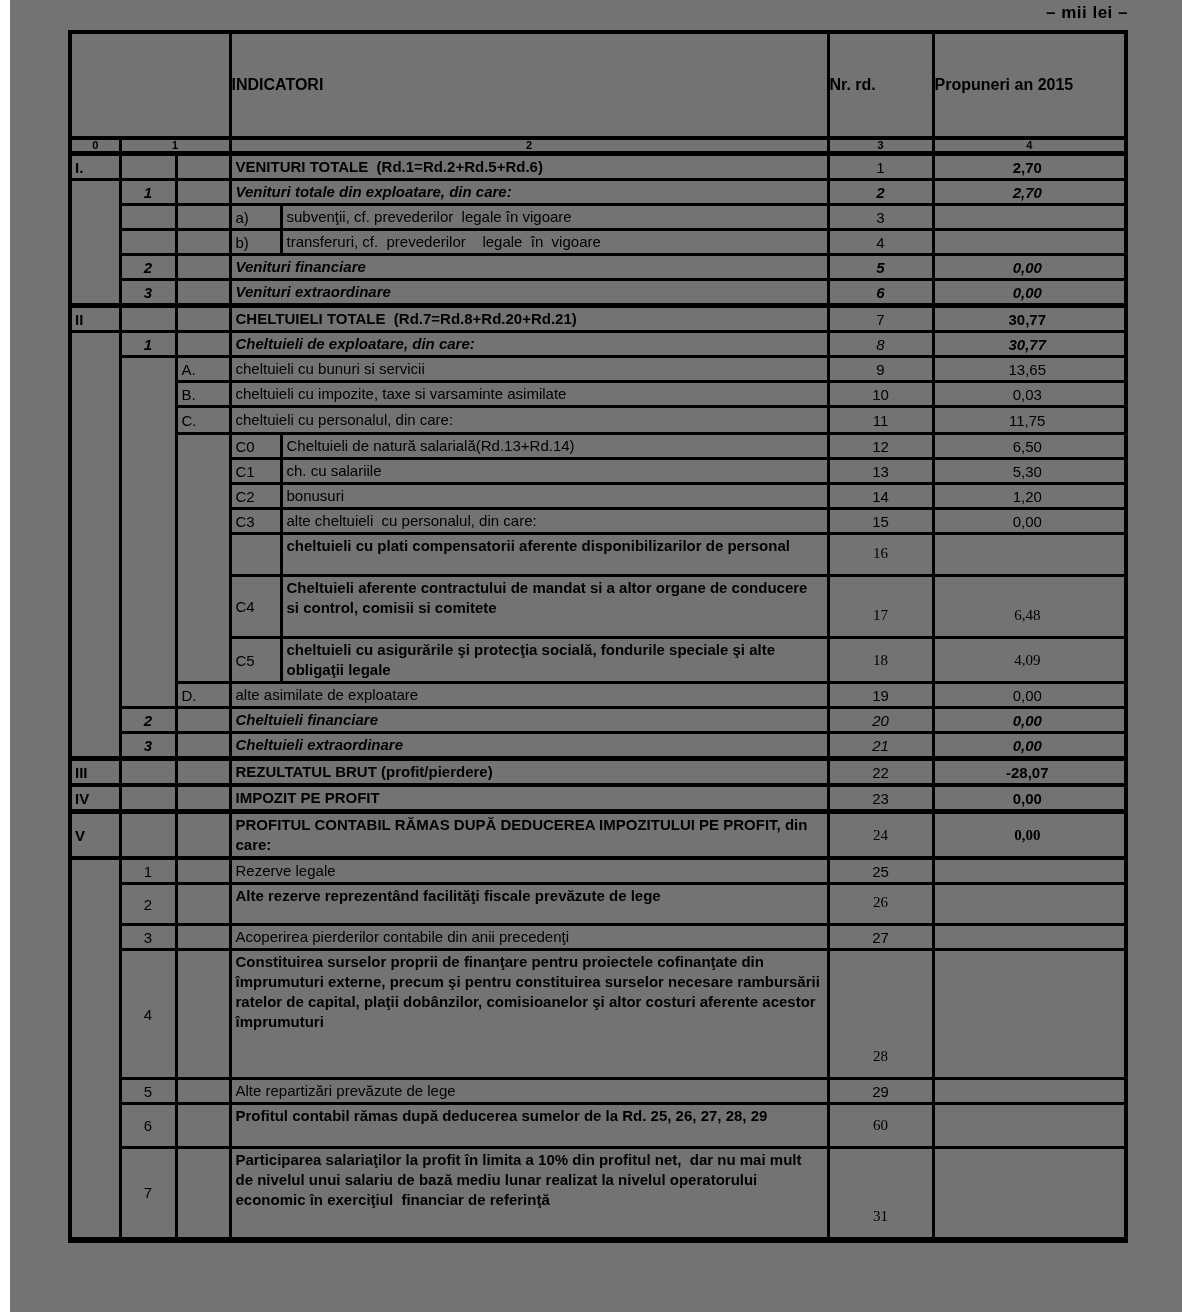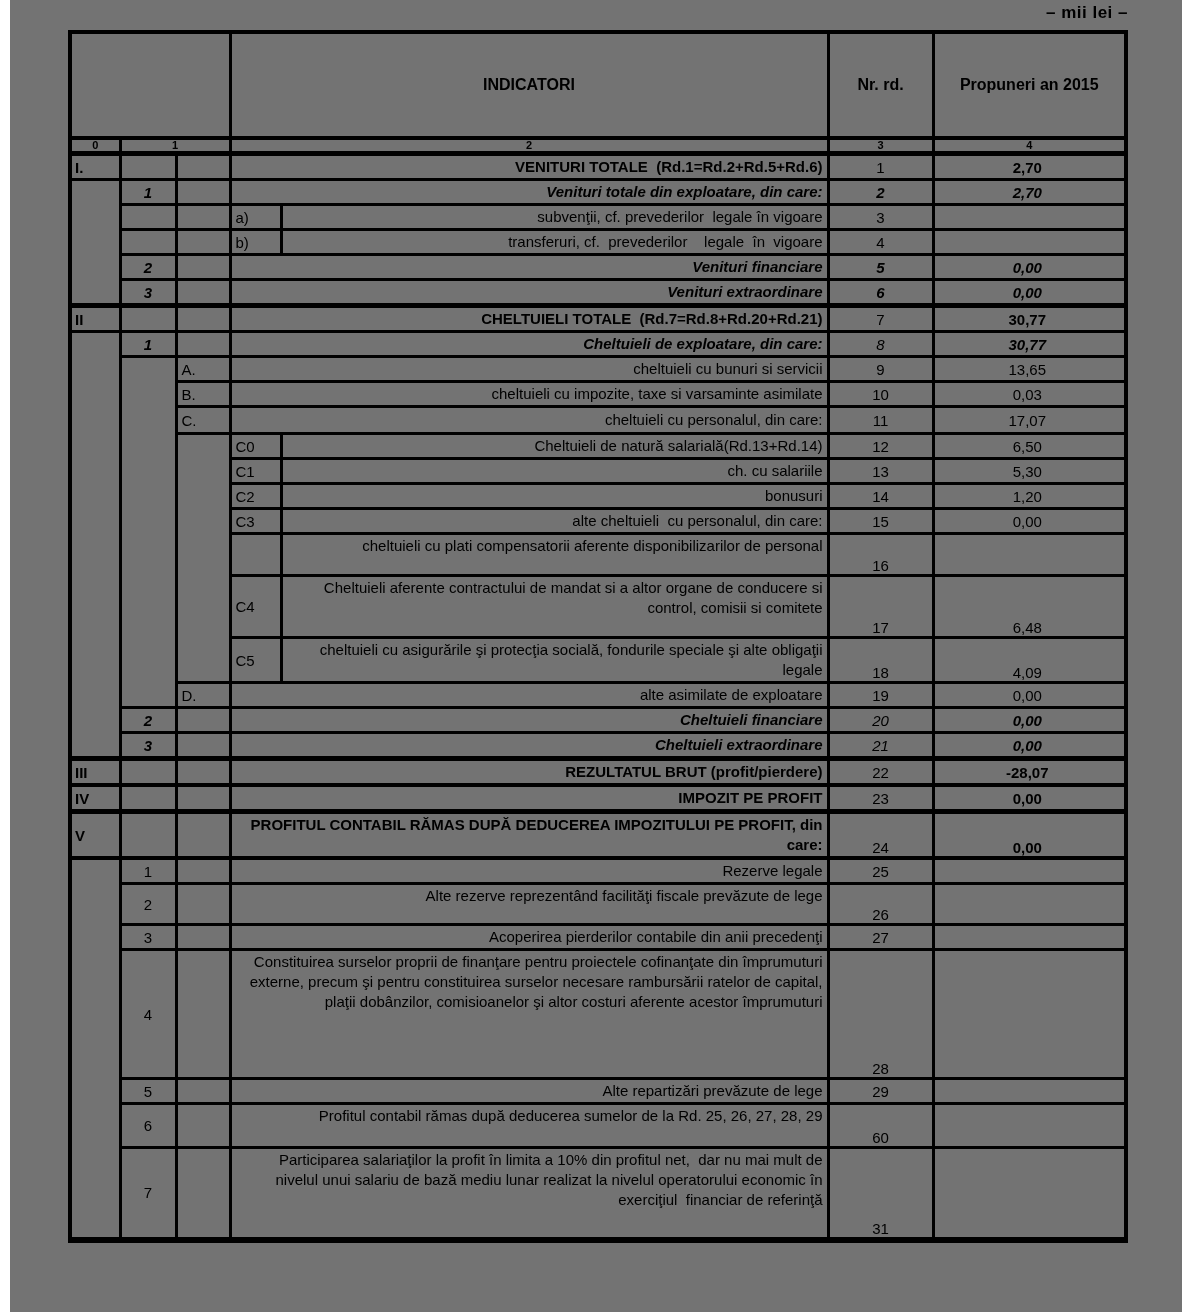--- a/index.html
+++ b/index.html
@@ -6,33 +6,33 @@
   .page{position:relative;width:1182px;height:1312px;background:#737373;
         font-family:"Liberation Sans", sans-serif;color:#000;overflow:hidden;margin-left:10px;}
   .unit-note{position:absolute;top:3px;left:0;width:1118px;text-align:right;
         font-weight:bold;font-size:17px;letter-spacing:0.5px;}
   table.budget{border-collapse:collapse;table-layout:fixed;position:absolute;
         left:58px;top:30px;border:4px solid #000;border-bottom-width:6px;}
   td{border:3px solid #000;padding:0;font-size:15px;vertical-align:middle;
         overflow:hidden;}
   tr.t4 > td{border-top-width:4px;}
   tr.t5 > td{border-top-width:5px;}
-  .hdr{text-align:center;font-weight:bold;font-size:16px;}
+  .hdr{font-weight:bold;font-size:16px;}
   .colnum{text-align:center;font-weight:bold;font-size:11px;line-height:11px;}
   .sec{font-weight:bold;padding-left:3px;}
   .numc{text-align:center;}
   .let{padding-left:4px;}
-  .txt{text-align:right;padding:1px 4px;line-height:20px;white-space:pre-wrap;}
+  .txt{text-align:left;padding:1px 4px;line-height:20px;white-space:pre-wrap;}
   .nr{text-align:center;}
   .val{text-align:center;padding-right:4px;}
   .b{font-weight:bold;}
   .i{font-style:italic;}
   .bi{font-weight:bold;font-style:italic;}
-  .top{vertical-align:top;padding-top:1px;}
-  .bot{vertical-align:bottom;padding-bottom:0;}
+  .top{vertical-align:top;padding-top:1px;font-weight:bold;}
+  .bot{vertical-align:bottom;padding-bottom:12px;font-family:Liberation Serif, serif;}
 </style>
 </head>
 <body>
 
 <div class="page">
   <div class="unit-note">– mii lei –</div>
 
   <table class="budget">
     <colgroup>
       <col style="width:50px">
@@ -142,21 +142,21 @@
       <td class="let">B.</td>
       <td colspan="2" class="txt">cheltuieli cu impozite, taxe si varsaminte asimilate</td>
       <td class="nr">10</td>
       <td class="val">0,03</td>
     </tr>
 
     <tr style="height:27px">
       <td class="let">C.</td>
       <td colspan="2" class="txt">cheltuieli cu personalul, din care:</td>
       <td class="nr">11</td>
-      <td class="val">17,07</td>
+      <td class="val">11,75</td>
     </tr>
 
     <tr style="height:25px">
       <td rowspan="7"></td>
       <td class="let">C0</td>
       <td class="txt">Cheltuieli de natură salarială(Rd.13+Rd.14)</td>
       <td class="nr">12</td>
       <td class="val">6,50</td>
     </tr>
 

